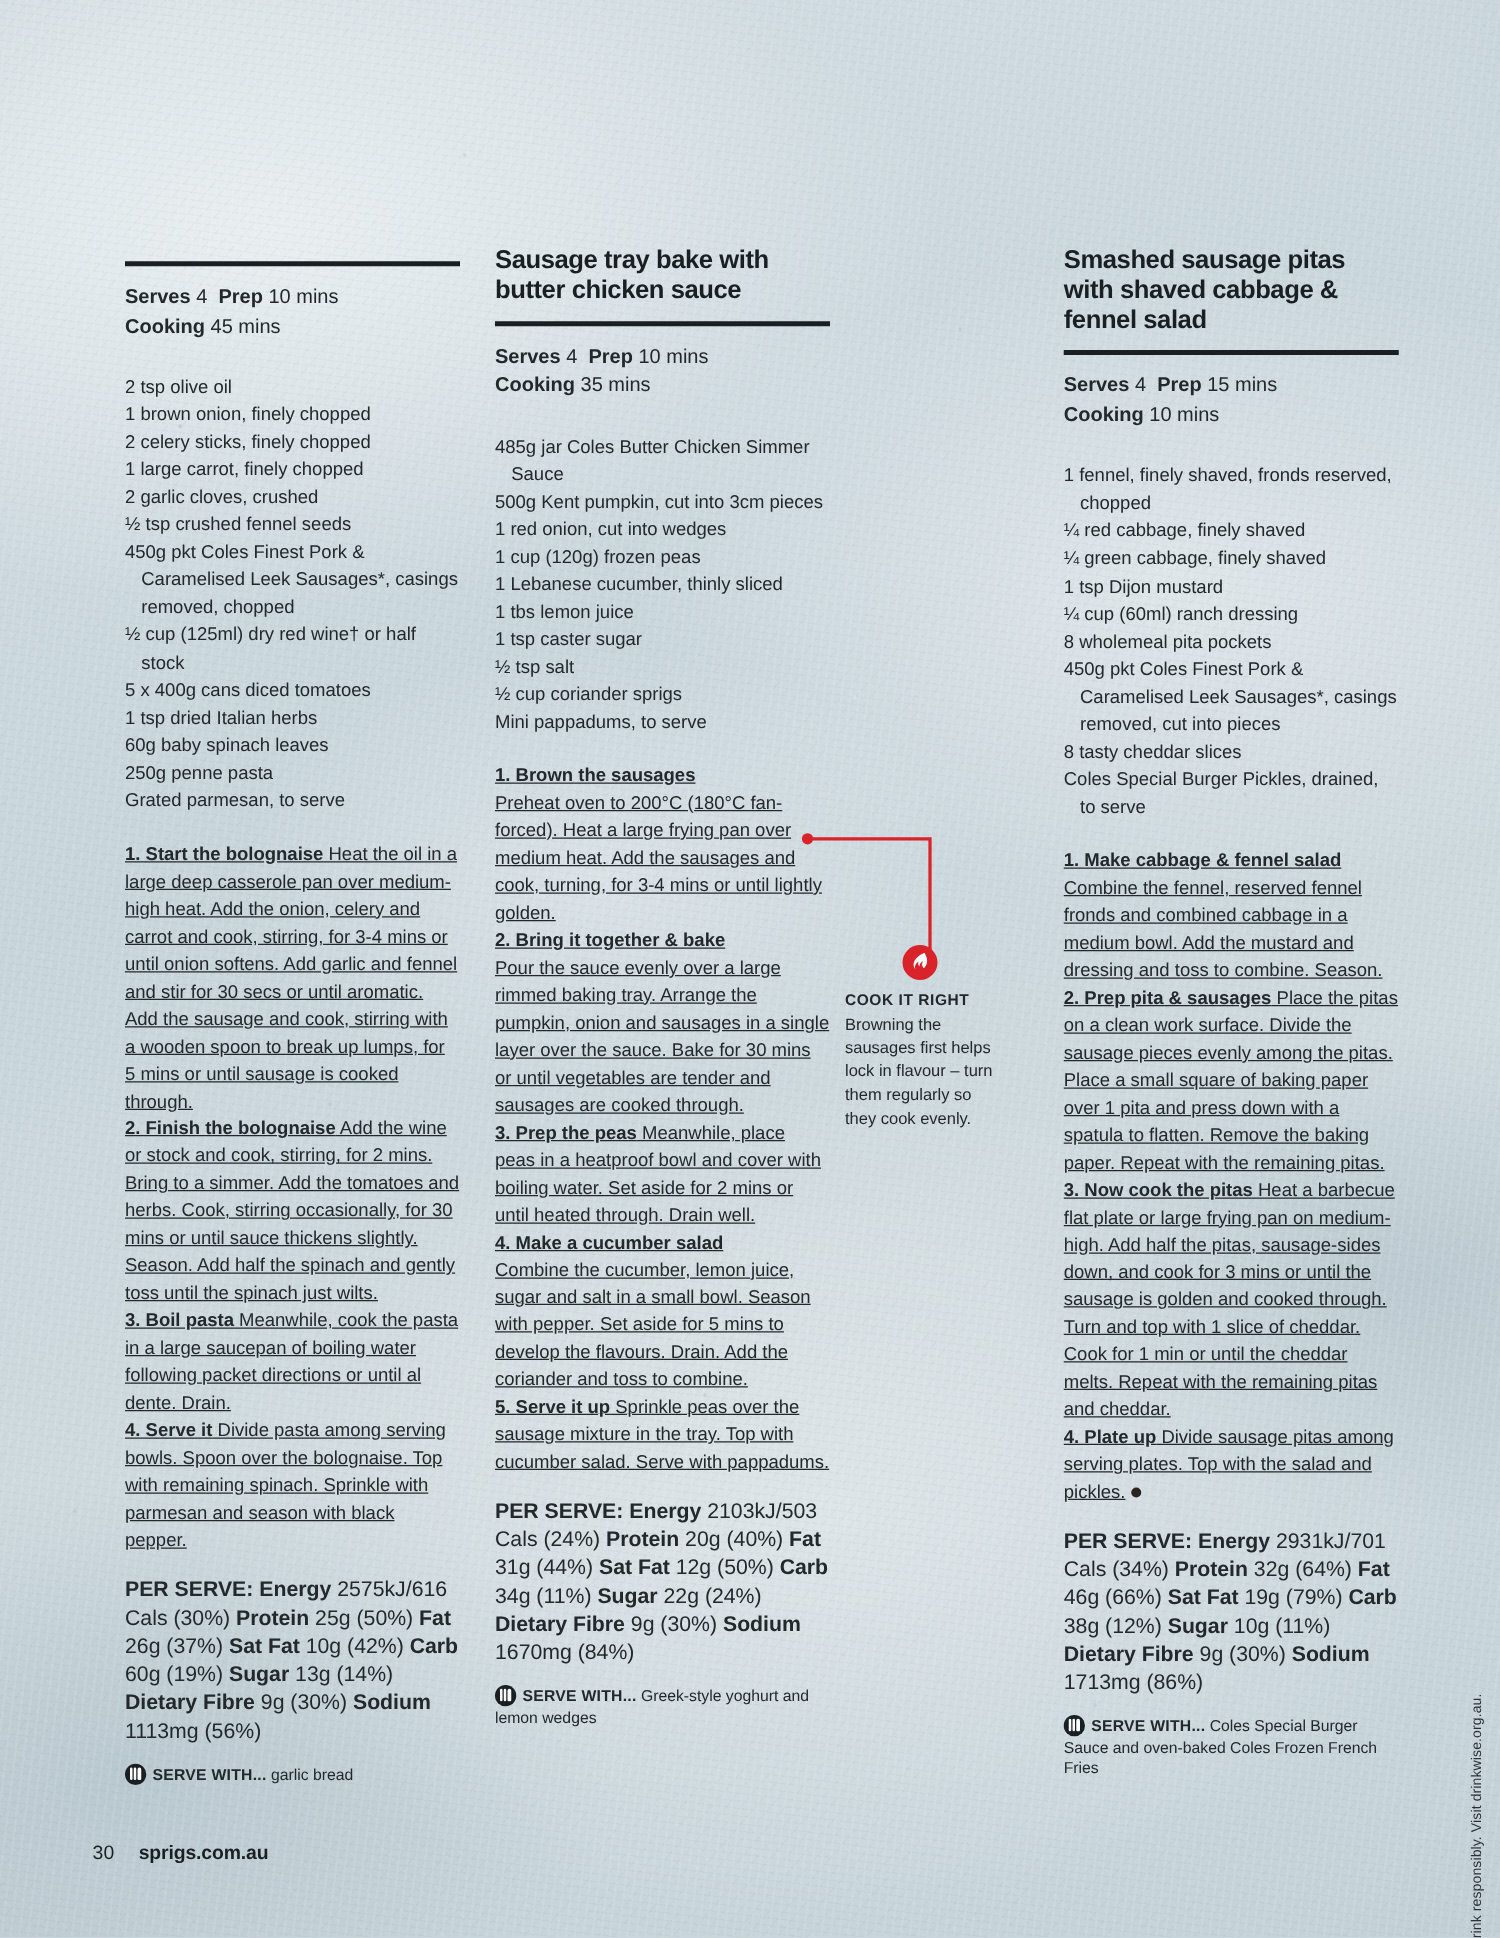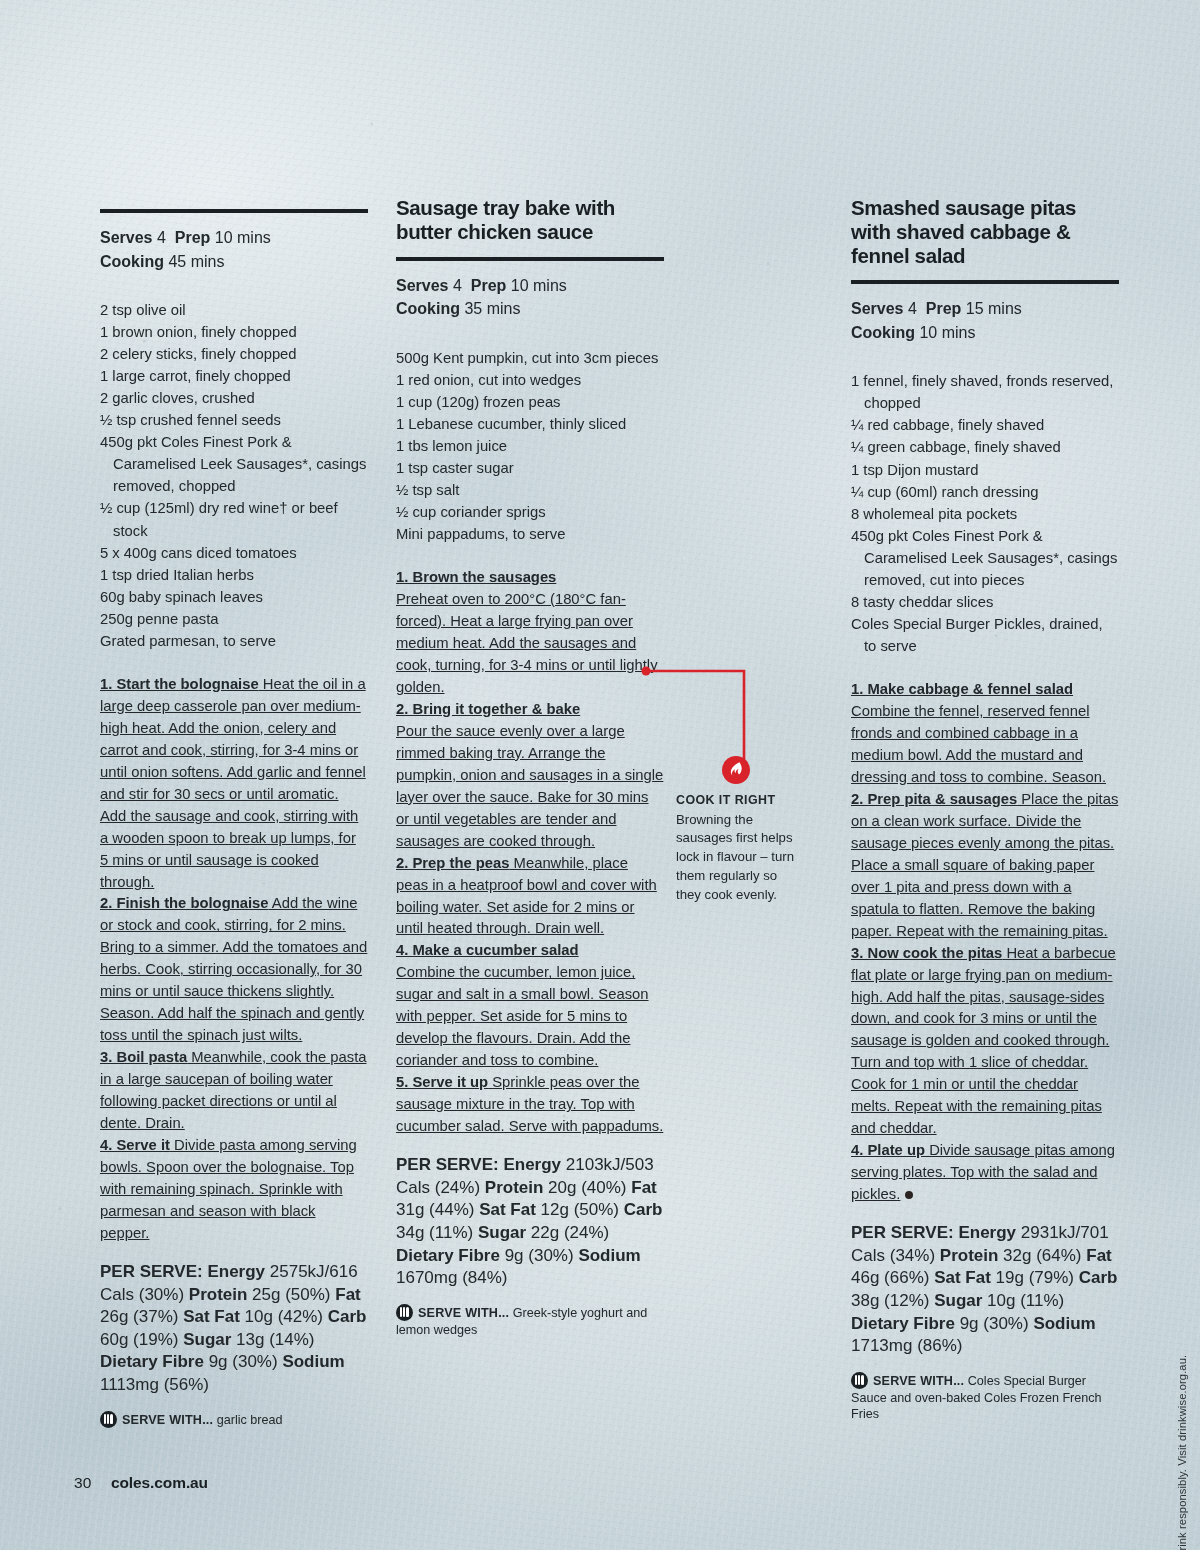--- a/index.html
+++ b/index.html
@@ -167,21 +167,21 @@
           <div><b>Cooking</b> 45 mins</div>
         </div>
         <div class="ingredients">
           <div class="ing"><span>2 tsp olive oil</span></div>
           <div class="ing"><span>1 brown onion, finely chopped</span></div>
           <div class="ing"><span>2 celery sticks, finely chopped</span></div>
           <div class="ing"><span>1 large carrot, finely chopped</span></div>
           <div class="ing"><span>2 garlic cloves, crushed</span></div>
           <div class="ing"><span>½ tsp crushed fennel seeds</span></div>
           <div class="ing"><span>450g pkt Coles Finest Pork &amp; Caramelised Leek Sausages*, casings removed, chopped</span></div>
-          <div class="ing"><span>½ cup (125ml) dry red wine† or beef stock</span></div>
+          <div class="ing"><span>½ cup (125ml) dry red wine† or half stock</span></div>
           <div class="ing"><span>5 x 400g cans diced tomatoes</span></div>
           <div class="ing"><span>1 tsp dried Italian herbs</span></div>
           <div class="ing"><span>60g baby spinach leaves</span></div>
           <div class="ing"><span>250g penne pasta</span></div>
           <div class="ing"><span>Grated parmesan, to serve</span></div>
         </div>
         <div class="method">
           <p><b>1. Start the bolognaise</b> Heat the oil in a large deep casserole pan over medium-high heat. Add the onion, celery and carrot and cook, stirring, for 3-4 mins or until onion softens. Add garlic and fennel and stir for 30 secs or until aromatic. Add the sausage and cook, stirring with a wooden spoon to break up lumps, for 5 mins or until sausage is cooked through.</p>
           <p><b>2. Finish the bolognaise</b> Add the wine or stock and cook, stirring, for 2 mins. Bring to a simmer. Add the tomatoes and herbs. Cook, stirring occasionally, for 30 mins or until sauce thickens slightly. Season. Add half the spinach and gently toss until the spinach just wilts.</p>
           <p><b>3. Boil pasta</b> Meanwhile, cook the pasta in a large saucepan of boiling water following packet directions or until al dente. Drain.</p>
@@ -191,34 +191,35 @@
         <div class="servewith"><span class="sw-icon"></span><span class="sw-label">SERVE WITH...</span> <span>garlic bread</span></div>
       </div>
     <div class="col col-2">
         <h2 class="recipe-title">Sausage tray bake with butter chicken sauce</h2>
         <div class="rule"></div>
         <div class="meta">
           <div><b>Serves</b> 4 &nbsp;<b>Prep</b> 10 mins</div>
           <div><b>Cooking</b> 35 mins</div>
         </div>
         <div class="ingredients">
+          <div class="ing"><span>485g jar Coles Butter Chicken Simmer Sauce</span></div>
           <div class="ing"><span>500g Kent pumpkin, cut into 3cm pieces</span></div>
           <div class="ing"><span>1 red onion, cut into wedges</span></div>
           <div class="ing"><span>1 cup (120g) frozen peas</span></div>
           <div class="ing"><span>1 Lebanese cucumber, thinly sliced</span></div>
           <div class="ing"><span>1 tbs lemon juice</span></div>
           <div class="ing"><span>1 tsp caster sugar</span></div>
           <div class="ing"><span>½ tsp salt</span></div>
           <div class="ing"><span>½ cup coriander sprigs</span></div>
           <div class="ing"><span>Mini pappadums, to serve</span></div>
         </div>
         <div class="method">
           <p><b>1. Brown the sausages</b><br>Preheat oven to 200°C (180°C fan-forced). Heat a large frying pan over medium heat. Add the sausages and cook, turning, for 3-4 mins or until lightly golden.</p>
           <p><b>2. Bring it together &amp; bake</b><br>Pour the sauce evenly over a large rimmed baking tray. Arrange the pumpkin, onion and sausages in a single layer over the sauce. Bake for 30 mins or until vegetables are tender and sausages are cooked through.</p>
-          <p><b>2. Prep the peas</b> Meanwhile, place peas in a heatproof bowl and cover with boiling water. Set aside for 2 mins or until heated through. Drain well.</p>
+          <p><b>3. Prep the peas</b> Meanwhile, place peas in a heatproof bowl and cover with boiling water. Set aside for 2 mins or until heated through. Drain well.</p>
           <p><b>4. Make a cucumber salad</b><br>Combine the cucumber, lemon juice, sugar and salt in a small bowl. Season with pepper. Set aside for 5 mins to develop the flavours. Drain. Add the coriander and toss to combine.</p>
           <p><b>5. Serve it up</b> Sprinkle peas over the sausage mixture in the tray. Top with cucumber salad. Serve with pappadums.</p>
         </div>
         <div class="nutri"><b>PER SERVE:</b> <b>Energy</b> 2103kJ/503 Cals (24%) <b>Protein</b> 20g (40%) <b>Fat</b> 31g (44%) <b>Sat Fat</b> 12g (50%) <b>Carb</b> 34g (11%) <b>Sugar</b> 22g (24%) <b>Dietary Fibre</b> 9g (30%) <b>Sodium</b> 1670mg (84%)</div>
         <div class="servewith"><span class="sw-icon"></span><span class="sw-label">SERVE WITH...</span> <span>Greek-style yoghurt and lemon wedges</span></div>
       </div>
     <div class="col col-3">
         <h2 class="recipe-title">Smashed sausage pitas with shaved cabbage &amp; fennel salad</h2>
         <div class="rule"></div>
         <div class="meta">
@@ -259,16 +260,16 @@
       </svg>
     </div>
     <div class="ci-title">COOK IT RIGHT</div>
     <div class="ci-body">Browning the sausages first helps lock in flavour – turn them regularly so they cook evenly.</div>
   </div>
 
   <div id="legal">*While stocks last. No rainchecks. †Drink responsibly. Visit drinkwise.org.au.</div>
 
   <div id="footer">
     <span class="pg">30</span>
-    <span class="site">coles.com.au</span>
+    <span class="site">sprigs.com.au</span>
   </div>
 
 </div>
 
 </body></html>

